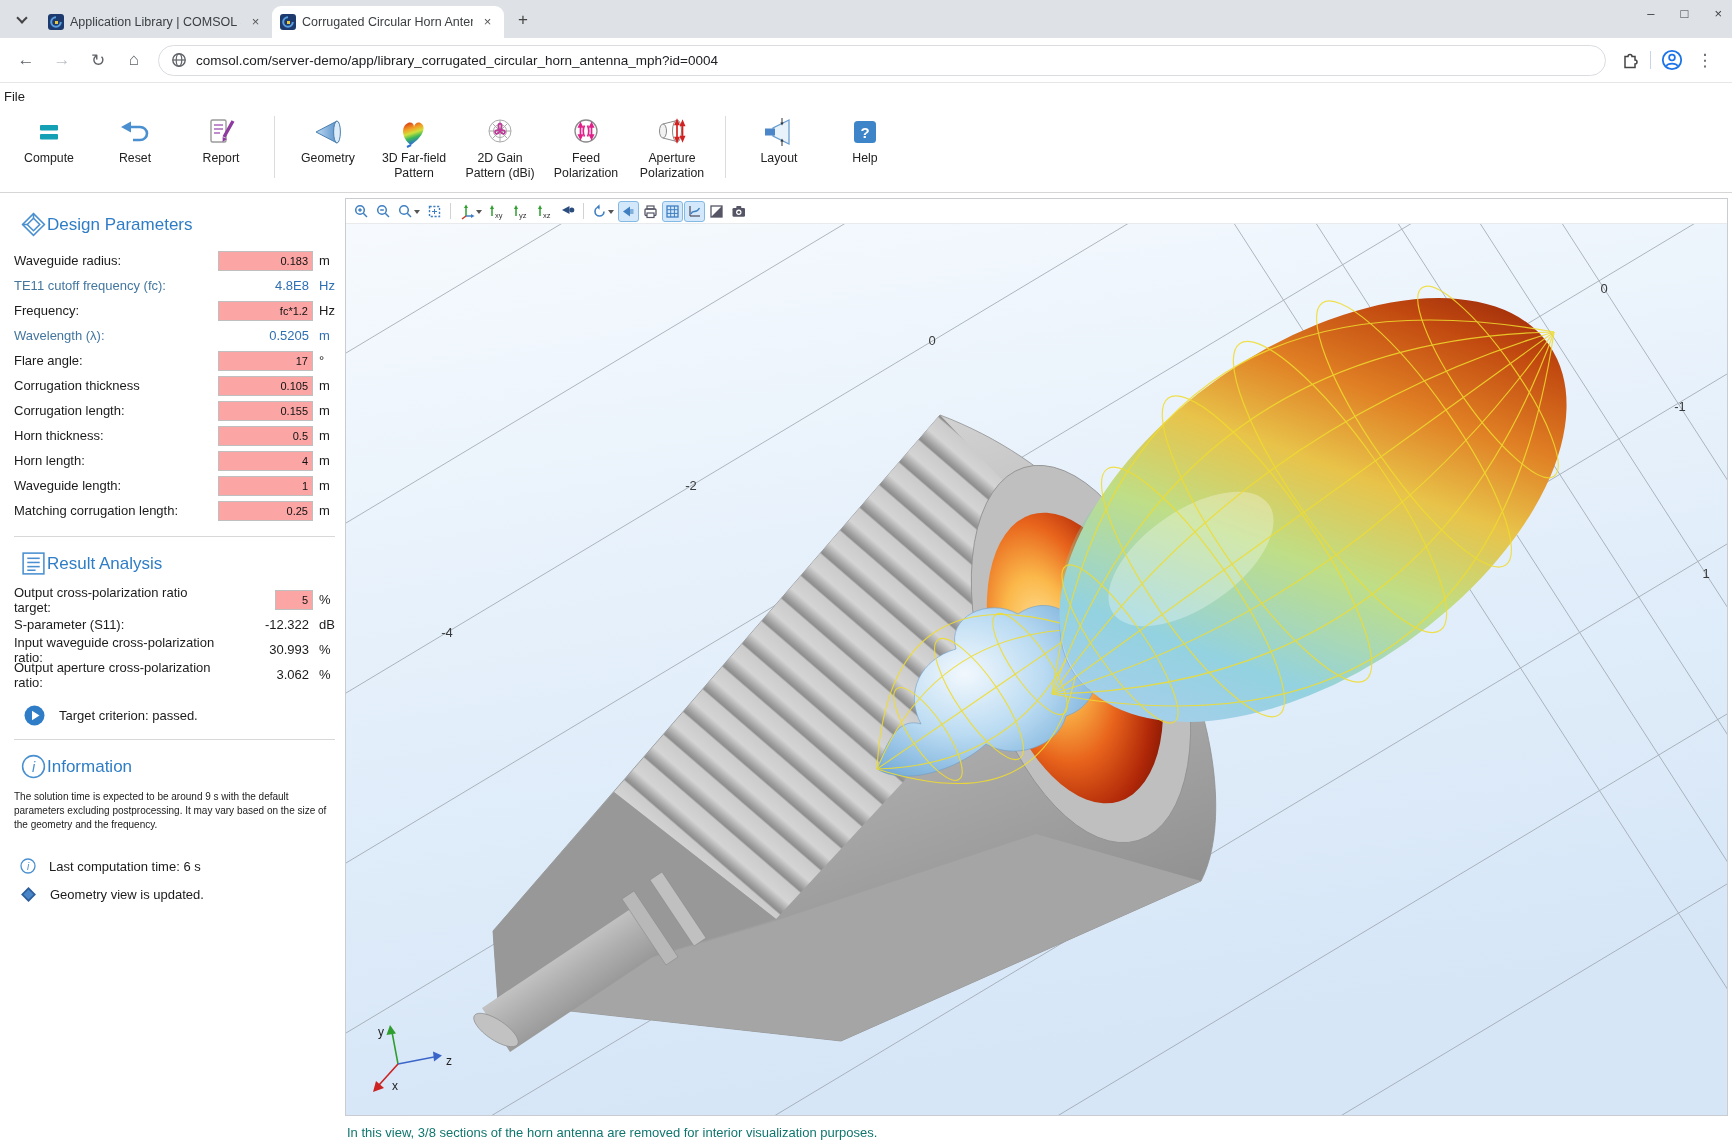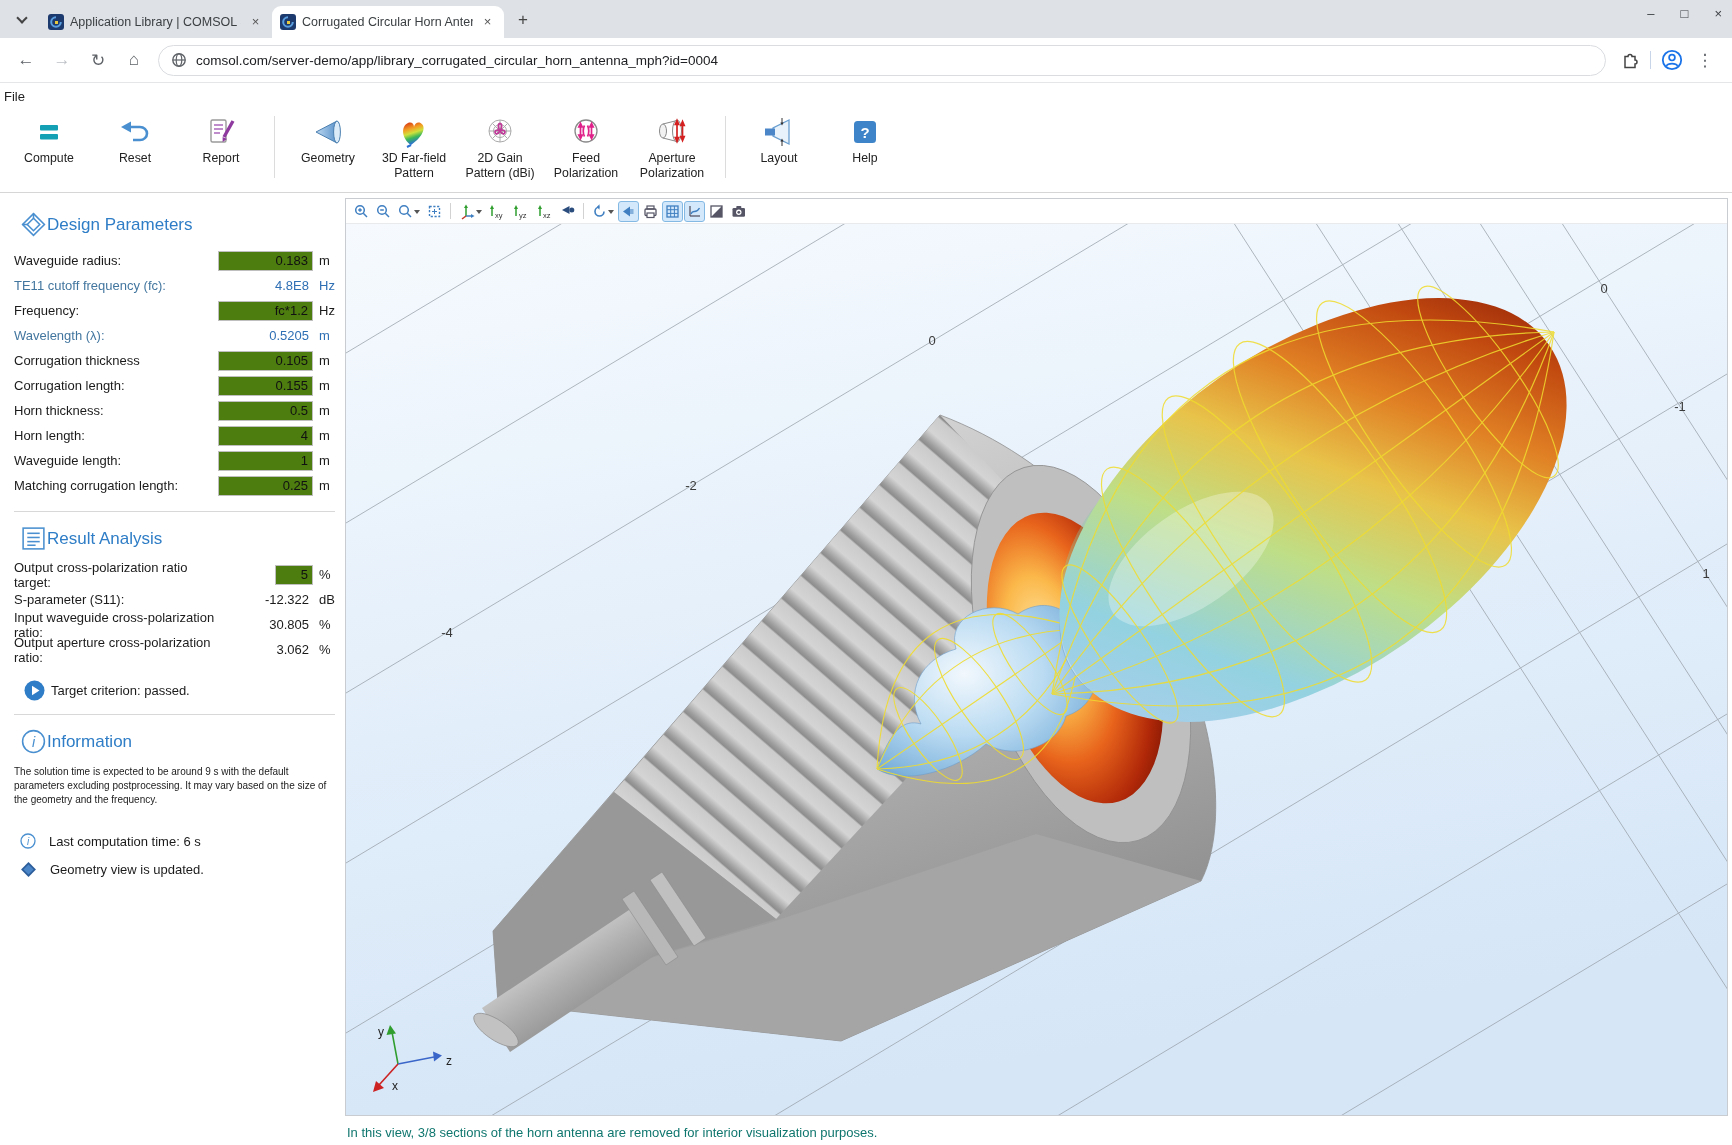--- a/index.html
+++ b/index.html
@@ -33,28 +33,28 @@
   .tsep { width:1px; height:62px; background:#dcdcdc; margin:6px 10px 0 10px; }
   .hdivider { height:1px; background:#d6d6d6; }
   .content { display:flex; height:963px; }
   
   .sidebar { width:345px; padding:14px 0 0 14px; flex:0 0 345px; }
   .sechead { display:flex; align-items:center; margin:4px 0 10px 6px; }
   .sechead .t { font-size:17px; color:#2e7dc6; }
   .prow { display:flex; align-items:center; height:25px; }
   .plabel { flex:1; font-size:13px; color:#1b1b1b; }
   .plabel.blue { color:#43769f; }
-  .pinput { width:95px; height:20px; border:1px solid #bfbfbf; background:#4d7c0f; font-family:"Liberation Sans",sans-serif; font-size:13px; text-align:right; padding:0 4px; color:#111; }
+  .pinput { width:95px; height:20px; border:1px solid #bfbfbf; background:#fca5a5; font-family:"Liberation Sans",sans-serif; font-size:11px; text-align:right; padding:0 4px; color:#111; }
   .pinput.small { width:38px; margin-left:57px; }
   .pro { width:95px; font-size:13px; text-align:right; padding-right:4px; color:#2f6fb4; }
   .pro.dark { color:#1b1b1b; }
   .punit { width:26px; font-size:13px; color:#1b1b1b; margin-left:6px; }
   .punit.blue { color:#2f6fb4; }
   .sdiv { border-top:1px solid #d8d8d8; margin:13px 10px 13px 0; }
-  .statusrow { display:flex; align-items:center; gap:6px; margin:18px 0 6px 10px; font-size:13px; color:#1b1b1b; }
+  .statusrow { display:flex; align-items:center; gap:14px; margin:18px 0 6px 10px; font-size:13px; color:#1b1b1b; }
   .para { font-size:10px; color:#1b1b1b; line-height:1.4; width:318px; margin:2px 0 0 0; }
   .inforow { display:flex; align-items:center; gap:13px; margin:26px 0 0 6px; font-size:13px; color:#1b1b1b; }
   
   .gpanel { flex:1; margin:5px 6px 0 0; }
   .gbox { border:1px solid #c9cdd2; background:#fff; }
   .gtoolbar { height:25px; display:flex; align-items:center; padding-left:5px; gap:1px; border-bottom:1px solid #e8eaec; }
   .gbtn { height:21px; min-width:20px; display:flex; align-items:center; justify-content:center; border:1px solid transparent; border-radius:3px; padding:0 1px; }
   .gbtn.pressed { background:#d3e9fb; border-color:#84b9e4; }
   .gsep { width:1px; height:16px; background:#d2d2d2; margin:0 4px; }
   .caption { font-size:13px; color:#0f766e; margin:9px 0 0 2px; }
@@ -278,20 +278,25 @@
         <span class="plabel">Frequency:</span>
         <input class="pinput" value="fc*1.2" style="">
         <span class="punit">Hz</span>
       </div>
     <div class="prow">
         <span class="plabel blue">Wavelength (λ):</span>
         <span class="pro">0.5205</span>
         <span class="punit blue">m</span>
       </div>
     <div class="prow">
+        <span class="plabel">Flare angle:</span>
+        <input class="pinput" value="17" style="">
+        <span class="punit">°</span>
+      </div>
+    <div class="prow">
         <span class="plabel">Corrugation thickness</span>
         <input class="pinput" value="0.105" style="">
         <span class="punit">m</span>
       </div>
     <div class="prow">
         <span class="plabel">Corrugation length:</span>
         <input class="pinput" value="0.155" style="">
         <span class="punit">m</span>
       </div>
     <div class="prow">
@@ -332,21 +337,21 @@
         <input class="pinput small" value="5" style="">
         <span class="punit">%</span>
       </div>
     <div class="prow">
         <span class="plabel">S-parameter (S11):</span>
         <span class="pro dark">-12.322</span>
         <span class="punit">dB</span>
       </div>
     <div class="prow">
         <span class="plabel">Input waveguide cross-polarization ratio:</span>
-        <span class="pro dark">30.805</span>
+        <span class="pro dark">30.993</span>
         <span class="punit">%</span>
       </div>
     <div class="prow">
         <span class="plabel">Output aperture cross-polarization ratio:</span>
         <span class="pro dark">3.062</span>
         <span class="punit">%</span>
       </div>
     <div class="statusrow">
       <svg width="21" height="21" viewBox="0 0 21 21">
           <circle cx="10.5" cy="10.5" r="10" fill="#2e7dc6"></circle>

